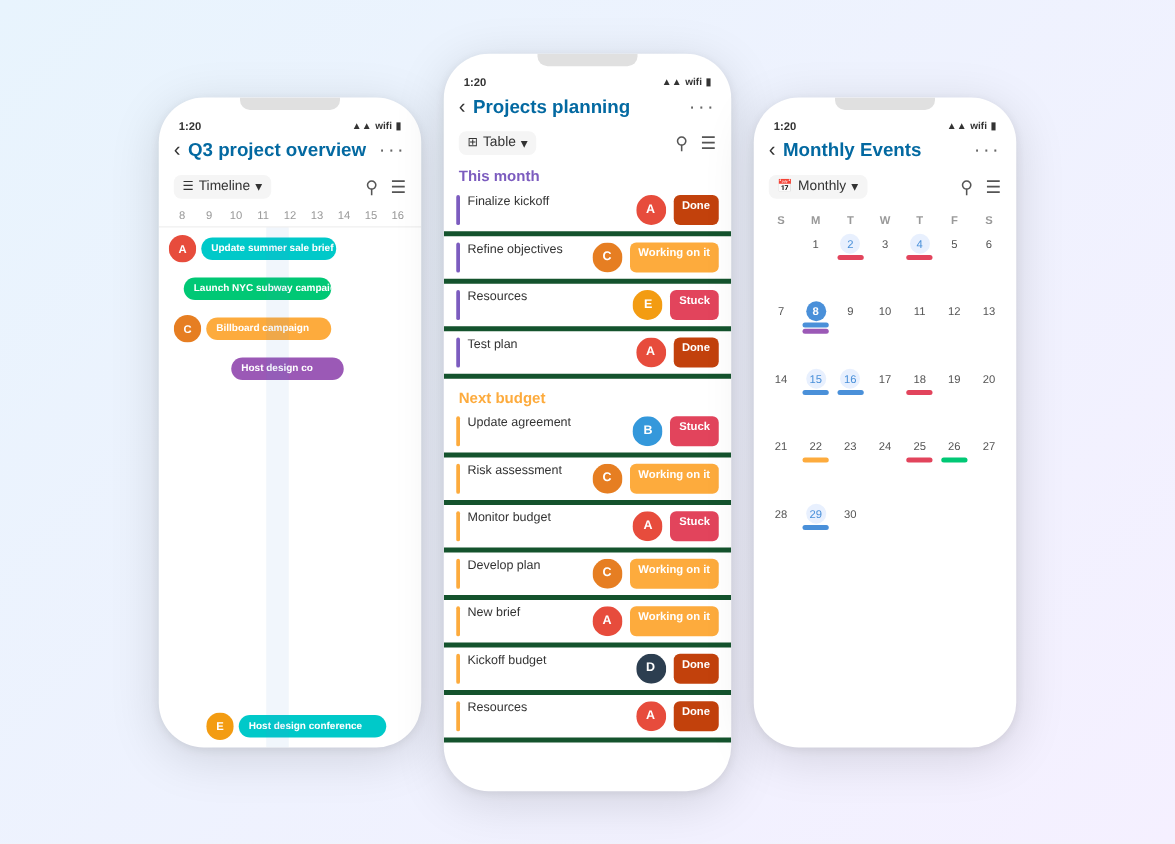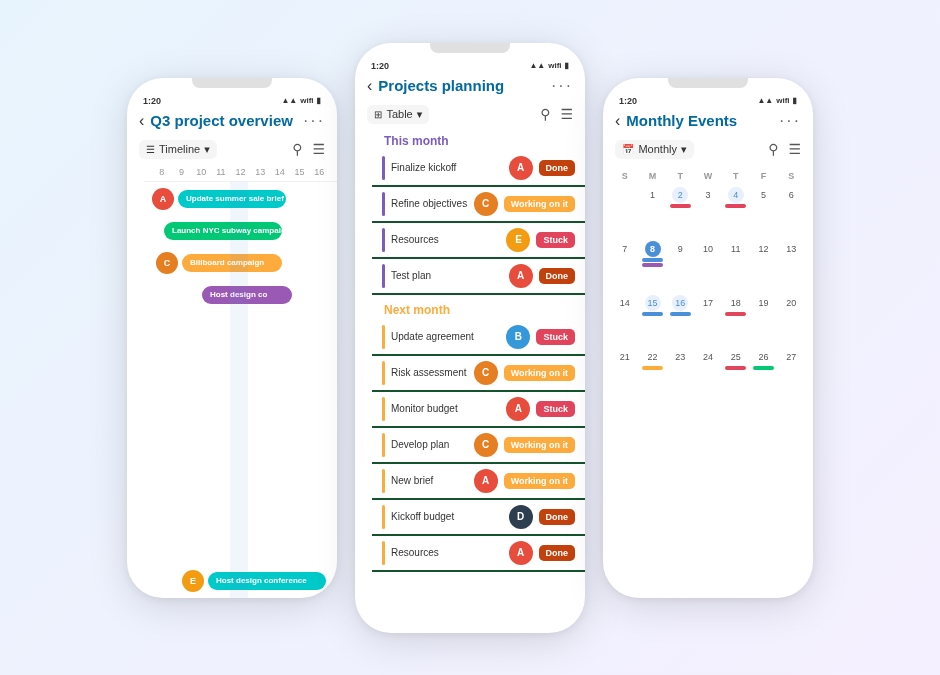--- a/index.html
+++ b/index.html
@@ -191,23 +191,22 @@
       padding: 6px 12px 3px;
     }
 
     .task-list {
       display: flex;
       flex-direction: column;
     }
 
     .task-row {
       display: flex;
-      align-items: center;
       padding: 5px 10px;
-      border-bottom: 2px solid #14532d;
+      border-bottom: 4px solid #14532d;
       gap: 6px;
     }
 
     .task-name {
       font-size: 10px;
       color: #333;
       flex: 1;
     }
 
     .avatar-task {
@@ -315,21 +314,20 @@
       width: 90%;
       height: 4px;
       border-radius: 2px;
     }
 
     .phone-content {
       flex: 1;
       overflow: hidden;
       display: flex;
       flex-direction: column;
-      padding-left: 17px;
     }
   </style>
 </head>
 <body>
 
 <div class="scene">
 
   <div class="phone phone-1">
     <div class="phone-notch"></div>
     <div class="phone-status">
@@ -470,21 +468,21 @@
         <div class="task-row">
           <div class="left-accent" style="background:#7c5cbf;"></div>
           <span class="task-name">Test plan</span>
           <div class="avatar-task">
               <div style="background:#e74c3c;">A</div>
             </div>
           <span class="status-badge badge-done">Done</span>
         </div>
       </div>
 
-      <div class="section-label" style="color:#fdab3d; padding-top:8px;">Next month</div>
+      <div class="section-label" style="color:#fdab3d; padding-top:8px;">Next budget</div>
       <div class="task-list">
 
         <div class="task-row">
           <div class="left-accent" style="background:#fdab3d;"></div>
           <span class="task-name">Update agreement</span>
           <div class="avatar-task">
               <div style="background:#3498db;">B</div>
             </div>
           <span class="status-badge badge-stuck">Stuck</span>
         </div>
@@ -685,17 +683,41 @@
           </div>
           <div class="cal-cell">
             <div class="cal-num">26</div>
             <div class="cal-event" style="background:#00c875;"></div>
           </div>
           <div class="cal-cell">
               <div class="cal-num">27</div>
             </div>
         </div>
 
+        <div class="cal-week">
+          <div class="cal-cell">
+              <div class="cal-num">28</div>
+            </div>
+          <div class="cal-cell">
+            <div class="cal-num highlight">29</div>
+            <div class="cal-event" style="background:#4a90d9;"></div>
+          </div>
+          <div class="cal-cell">
+              <div class="cal-num">30</div>
+            </div>
+          <div class="cal-cell">
+              <div class="cal-num"></div>
+            </div>
+          <div class="cal-cell">
+              <div class="cal-num"></div>
+            </div>
+          <div class="cal-cell">
+              <div class="cal-num"></div>
+            </div>
+          <div class="cal-cell">
+              <div class="cal-num"></div>
+            </div>
+        </div>
       </div>
     </div>
   </div>
 
 </div>
 
 </body></html>

